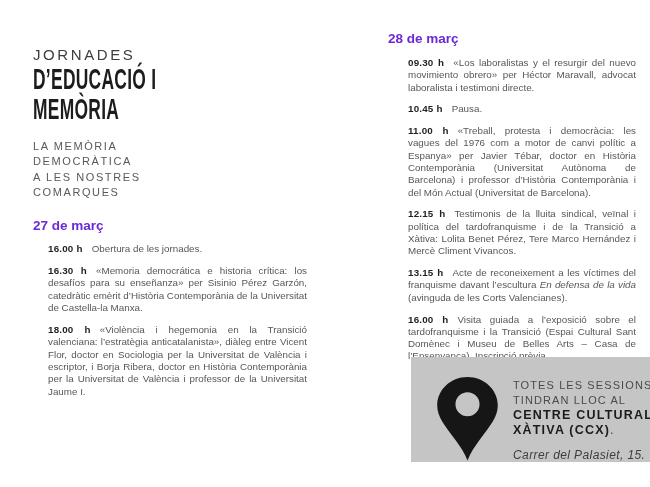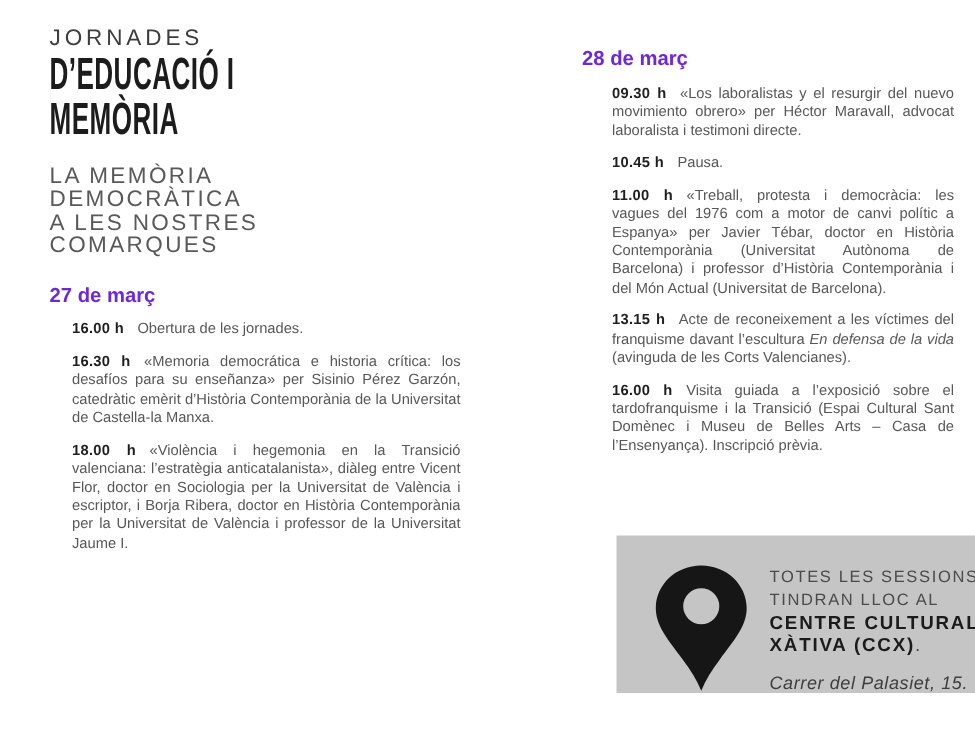--- a/index.html
+++ b/index.html
@@ -10,37 +10,37 @@
     color: #57575a;
   }
   .page {
     position: relative;
     width: 650px; height: 487px;
     background: #ffffff;
     overflow: hidden;
   }
 
   
-  .left-col { position: absolute; left: 33px; top: 19px; width: 274px; }
+  .left-col { position: absolute; left: 33px; top: 48px; width: 274px; }
 
   .kicker {
     font-size: 15px; font-weight: 500; letter-spacing: 2.6px;
     color: #3d3d3d; line-height: 14px;
   }
   .big-line { height: 25px; margin-top: 5px; }
   .big-line:first-of-type { margin-top: 7px; }
   .big-line > span {
     display: inline-block; white-space: nowrap;
     font-size: 30px; font-weight: 800; letter-spacing: 0.5px;
     color: #1c1c1c; line-height: 23px;
     transform: scaleX(0.58); transform-origin: 0 50%;
   }
   .subtitle {
     margin-top: 17px;
-    font-size: 15px; line-height: 15.4px; letter-spacing: 1.6px;
+    font-size: 11px; line-height: 15.4px; letter-spacing: 1.6px;
     color: #595959;
   }
   .program-heading {
     margin-top: 24px; margin-left: 55px;
     font-size: 13px; font-weight: 700; letter-spacing: 2.2px;
     color: #1d1d1d;
   }
 
   
   .day-heading { font-size: 13.5px; font-weight: 700; color: #6d28d9; }
@@ -119,20 +119,21 @@
     </section>
   </div>
 
   <div class="right-col">
     <section class="day-section">
       <h2 class="day-heading">28 de març</h2>
       <div class="event-list">
           <p class="event"><span class="time">09.30 h</span><span>«Los laboralistas y el resurgir del nuevo movimiento obrero» per Héctor Maravall, advocat laboralista i testimoni directe.</span></p>
           <p class="event"><span class="time">10.45 h</span><span>Pausa.</span></p>
           <p class="event"><span class="time">11.00 h</span><span>«Treball, protesta i democràcia: les vagues del 1976 com a motor de canvi polític a Espanya» per Javier Tébar, doctor en Història Contemporània (Universitat Autònoma de Barcelona) i professor d’Història Contemporània i del Món Actual (Universitat de Barcelona).</span></p>
+          <p class="event"><span class="time">12.15 h</span><span>Testimonis de la lluita sindical, veïnal i política del tardofranquisme i de la Transició a Xàtiva: Lolita Benet Pérez, Tere Marco Hernández i Mercè Climent Vivancos.</span></p>
           <p class="event"><span class="time">13.15 h</span><span>Acte de reconeixement a les víctimes del franquisme davant l’escultura </span><span class="em">En defensa de la vida</span><span> (avinguda de les Corts Valencianes).</span></p>
           <p class="event"><span class="time">16.00 h</span><span>Visita guiada a l’exposició sobre el tardofranquisme i la Transició (Espai Cultural Sant Domènec i Museu de Belles Arts – Casa de l’Ensenyança). Inscripció prèvia.</span></p>
         </div>
     </section>
   </div>
 
   <div class="venue-box">
     <div class="pin-wrap">
       <svg viewBox="0 0 64 88" aria-hidden="true">
         <path fill="#161616" fill-rule="evenodd" d="M32 1 C49.4 1 63 14.2 63 30 C63 41.8 55.6 50.4 44.3 65.6 C39.4 72.3 35 78.8 32 86.5 C29 78.8 24.6 72.3 19.7 65.6 C8.4 50.4 1 41.8 1 30 C1 14.2 14.6 1 32 1 Z

